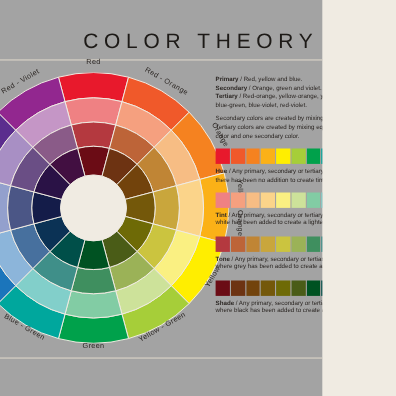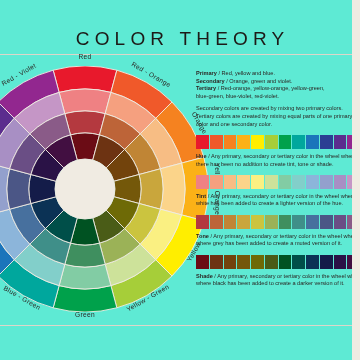--- a/index.html
+++ b/index.html
@@ -10,23 +10,23 @@
   body {
     width: 360px;
     height: 360px;
     overflow: hidden;
     background: #f0ebe2;
     font-family: "Liberation Sans", sans-serif;
     color: #2b2623;
   }
   #poster {
     position: relative;
-    width: 352px;
+    width: 293px;
     height: 360px;
-    background: #5eead4;
+    background: #a3a3a3;
     overflow: hidden;
     text-decoration: underline;
   }
 
   
   #header {
     position: absolute;
     left: 0;
     top: 0;
     width: 360px;

